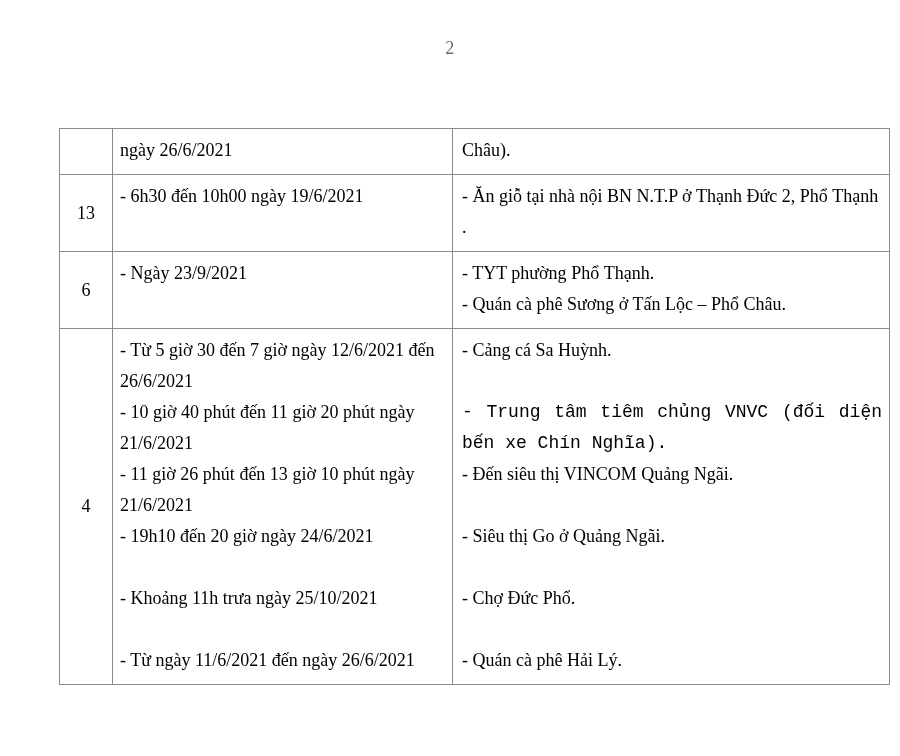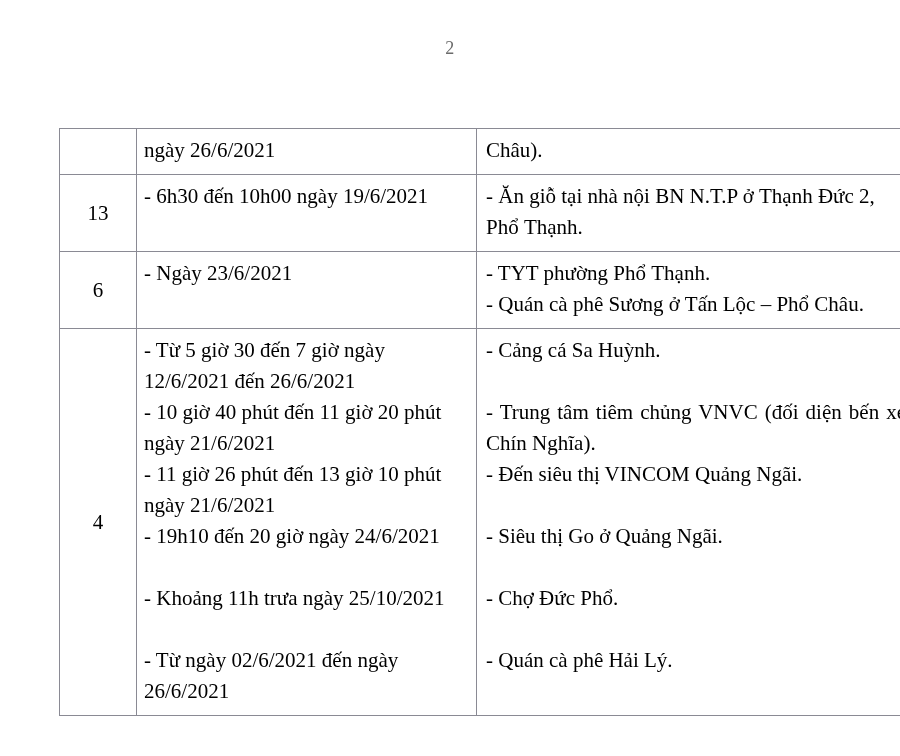--- a/index.html
+++ b/index.html
@@ -34,45 +34,46 @@
     left: 59px;
     top: 128px;
     width: 791px;
     border-collapse: collapse;
     table-layout: fixed;
   }
   .doc-table td {
     border: 1px solid #8a8a94;
     vertical-align: top;
     padding: 6px 7px 8px 7px;
-    font-size: 21px;
+    font-size: 18px;
     line-height: 31px;
   }
   .col-num {
     width: 44px;
     text-align: center;
     vertical-align: middle !important;
-    padding: 16px !important;
+    padding: 4px !important;
     font-size: 17.5px;
   }
   .col-time {
     width: 325px;
   }
   .col-place {
     width: 420px;
     padding-left: 9px !important;
   }
 
   .cell-text {
     margin: 0;
     white-space: pre-wrap;
   }
   .cell-text.justify {
     text-align: justify;
     text-justify: inter-word;
+    font-family: Liberation Mono, monospace;
   }
 
   
   .gap {
     display: block;
     height: 31px;
   }
 
   
   .sq {
@@ -119,40 +120,40 @@
       </td>
       <td class="col-place">
         <p class="cell-text">- Ăn <span class="sq">giỗ</span> tại nhà nội BN N.T.P ở <span class="sq">Thạnh</span> Đức 2, Phổ <span class="sq">Thạnh</span>.</p>
       </td>
     </tr>
 
 
     <tr>
       <td class="col-num">6</td>
       <td class="col-time">
-        <p class="cell-text">- Ngày 23/6/2021</p>
+        <p class="cell-text">- Ngày 23/9/2021</p>
       </td>
       <td class="col-place">
         <p class="cell-text">- TYT <span class="sq">phường</span> Phổ <span class="sq">Thạnh</span>.</p>
         <p class="cell-text">- Quán cà <span class="sq">phê</span> Sương ở Tấn Lộc – Phổ Châu.</p>
       </td>
     </tr>
 
     <tr>
       <td class="col-num">4</td>
 
       <td class="col-time">
         <p class="cell-text">- Từ 5 <span class="sq">giờ</span> 30 đến 7 <span class="sq">giờ</span> ngày 12/6/2021 đến 26/6/2021</p>
         <p class="cell-text">- 10 <span class="sq">giờ</span> 40 <span class="sq">phút</span> đến 11 <span class="sq">giờ</span> 20 <span class="sq">phút</span> ngày 21/6/2021</p>
         <p class="cell-text">- 11 <span class="sq">giờ</span> 26 <span class="sq">phút</span> đến 13 <span class="sq">giờ</span> 10 <span class="sq">phút</span> ngày 21/6/2021</p>
         <p class="cell-text">- 19h10 đến 20 <span class="sq">giờ</span> ngày 24/6/2021</p>
         <span class="gap"></span>
         <p class="cell-text">- Khoảng 11h trưa ngày 25/10/2021</p>
         <span class="gap"></span>
-        <p class="cell-text">- Từ ngày 02/6/2021 đến ngày 26/6/2021</p>
+        <p class="cell-text">- Từ ngày 11/6/2021 đến ngày 26/6/2021</p>
       </td>
 
       <td class="col-place">
         <p class="cell-text">- Cảng cá Sa <span class="sq">Huỳnh</span>.</p>
         <span class="gap"></span>
         <p class="cell-text justify">- Trung tâm <span class="sq">tiêm</span> <span class="sq">chủng</span> VNVC (đối diện bến xe Chín <span class="sq">Nghĩa</span>).</p>
         <p class="cell-text">- Đến <span class="sq">siêu</span> thị VINCOM Quảng Ngãi.</p>
         <span class="gap"></span>
         <p class="cell-text">- <span class="sq">Siêu</span> thị Go ở Quảng Ngãi.</p>
         <span class="gap"></span>

